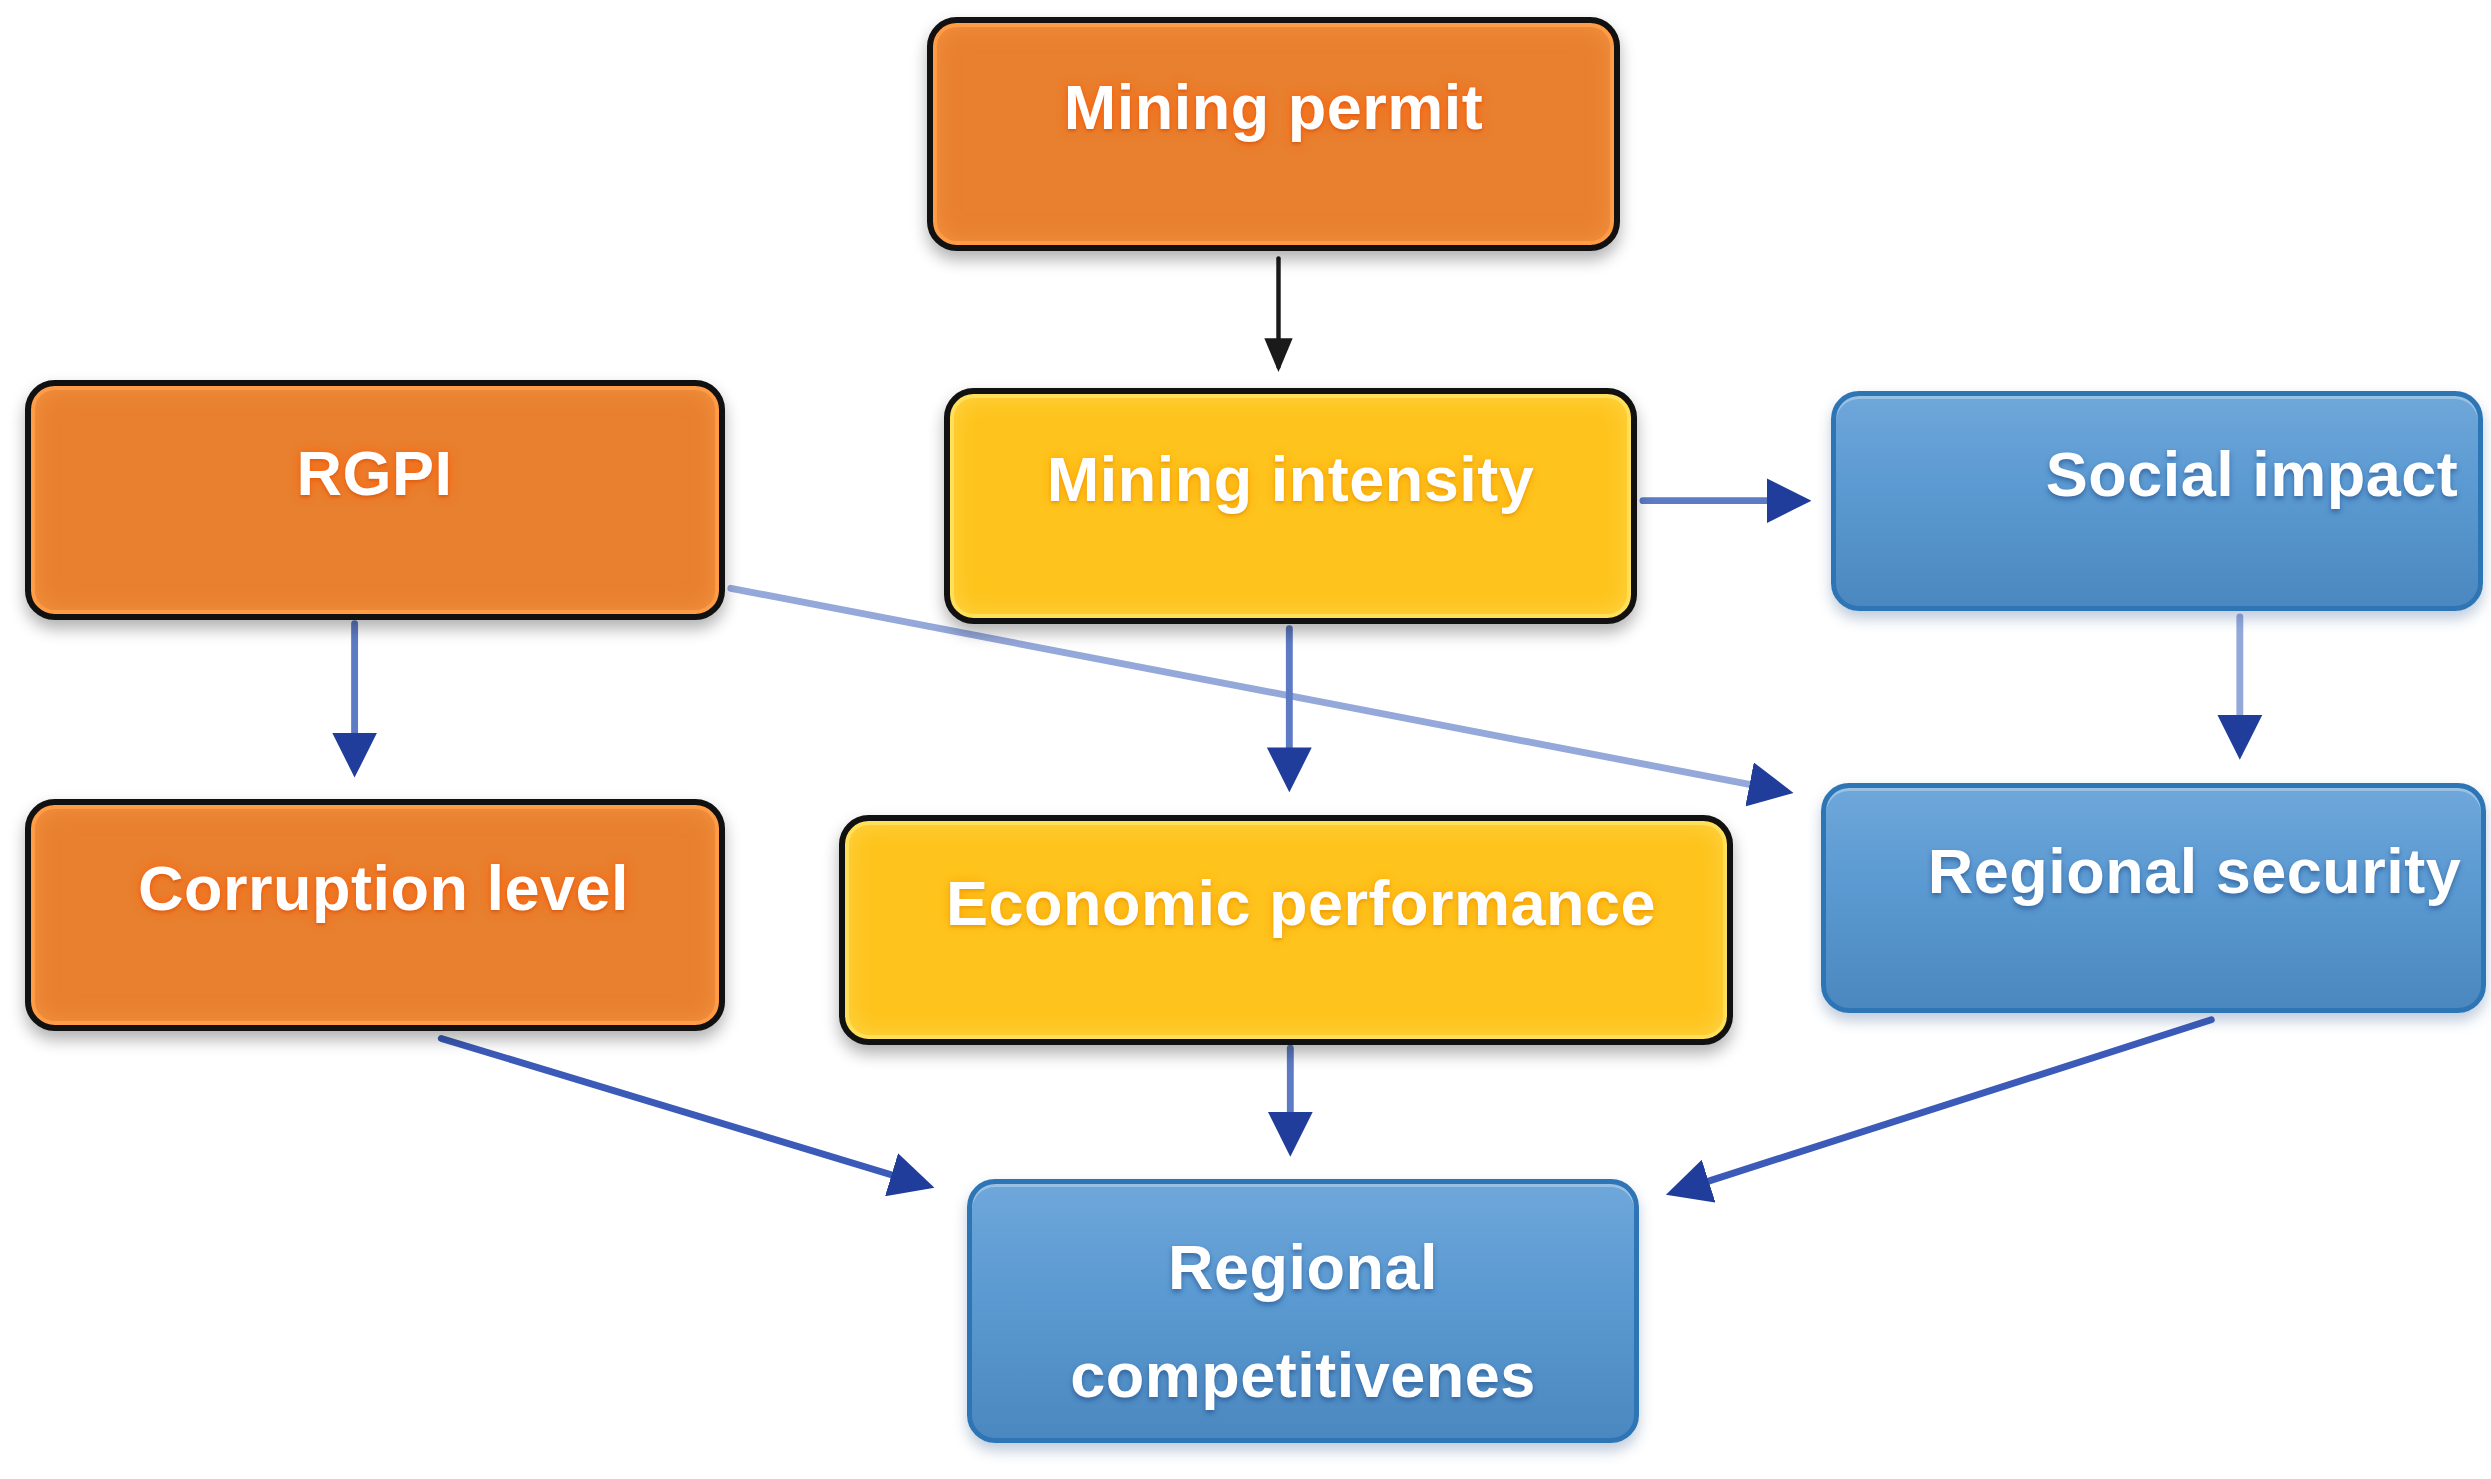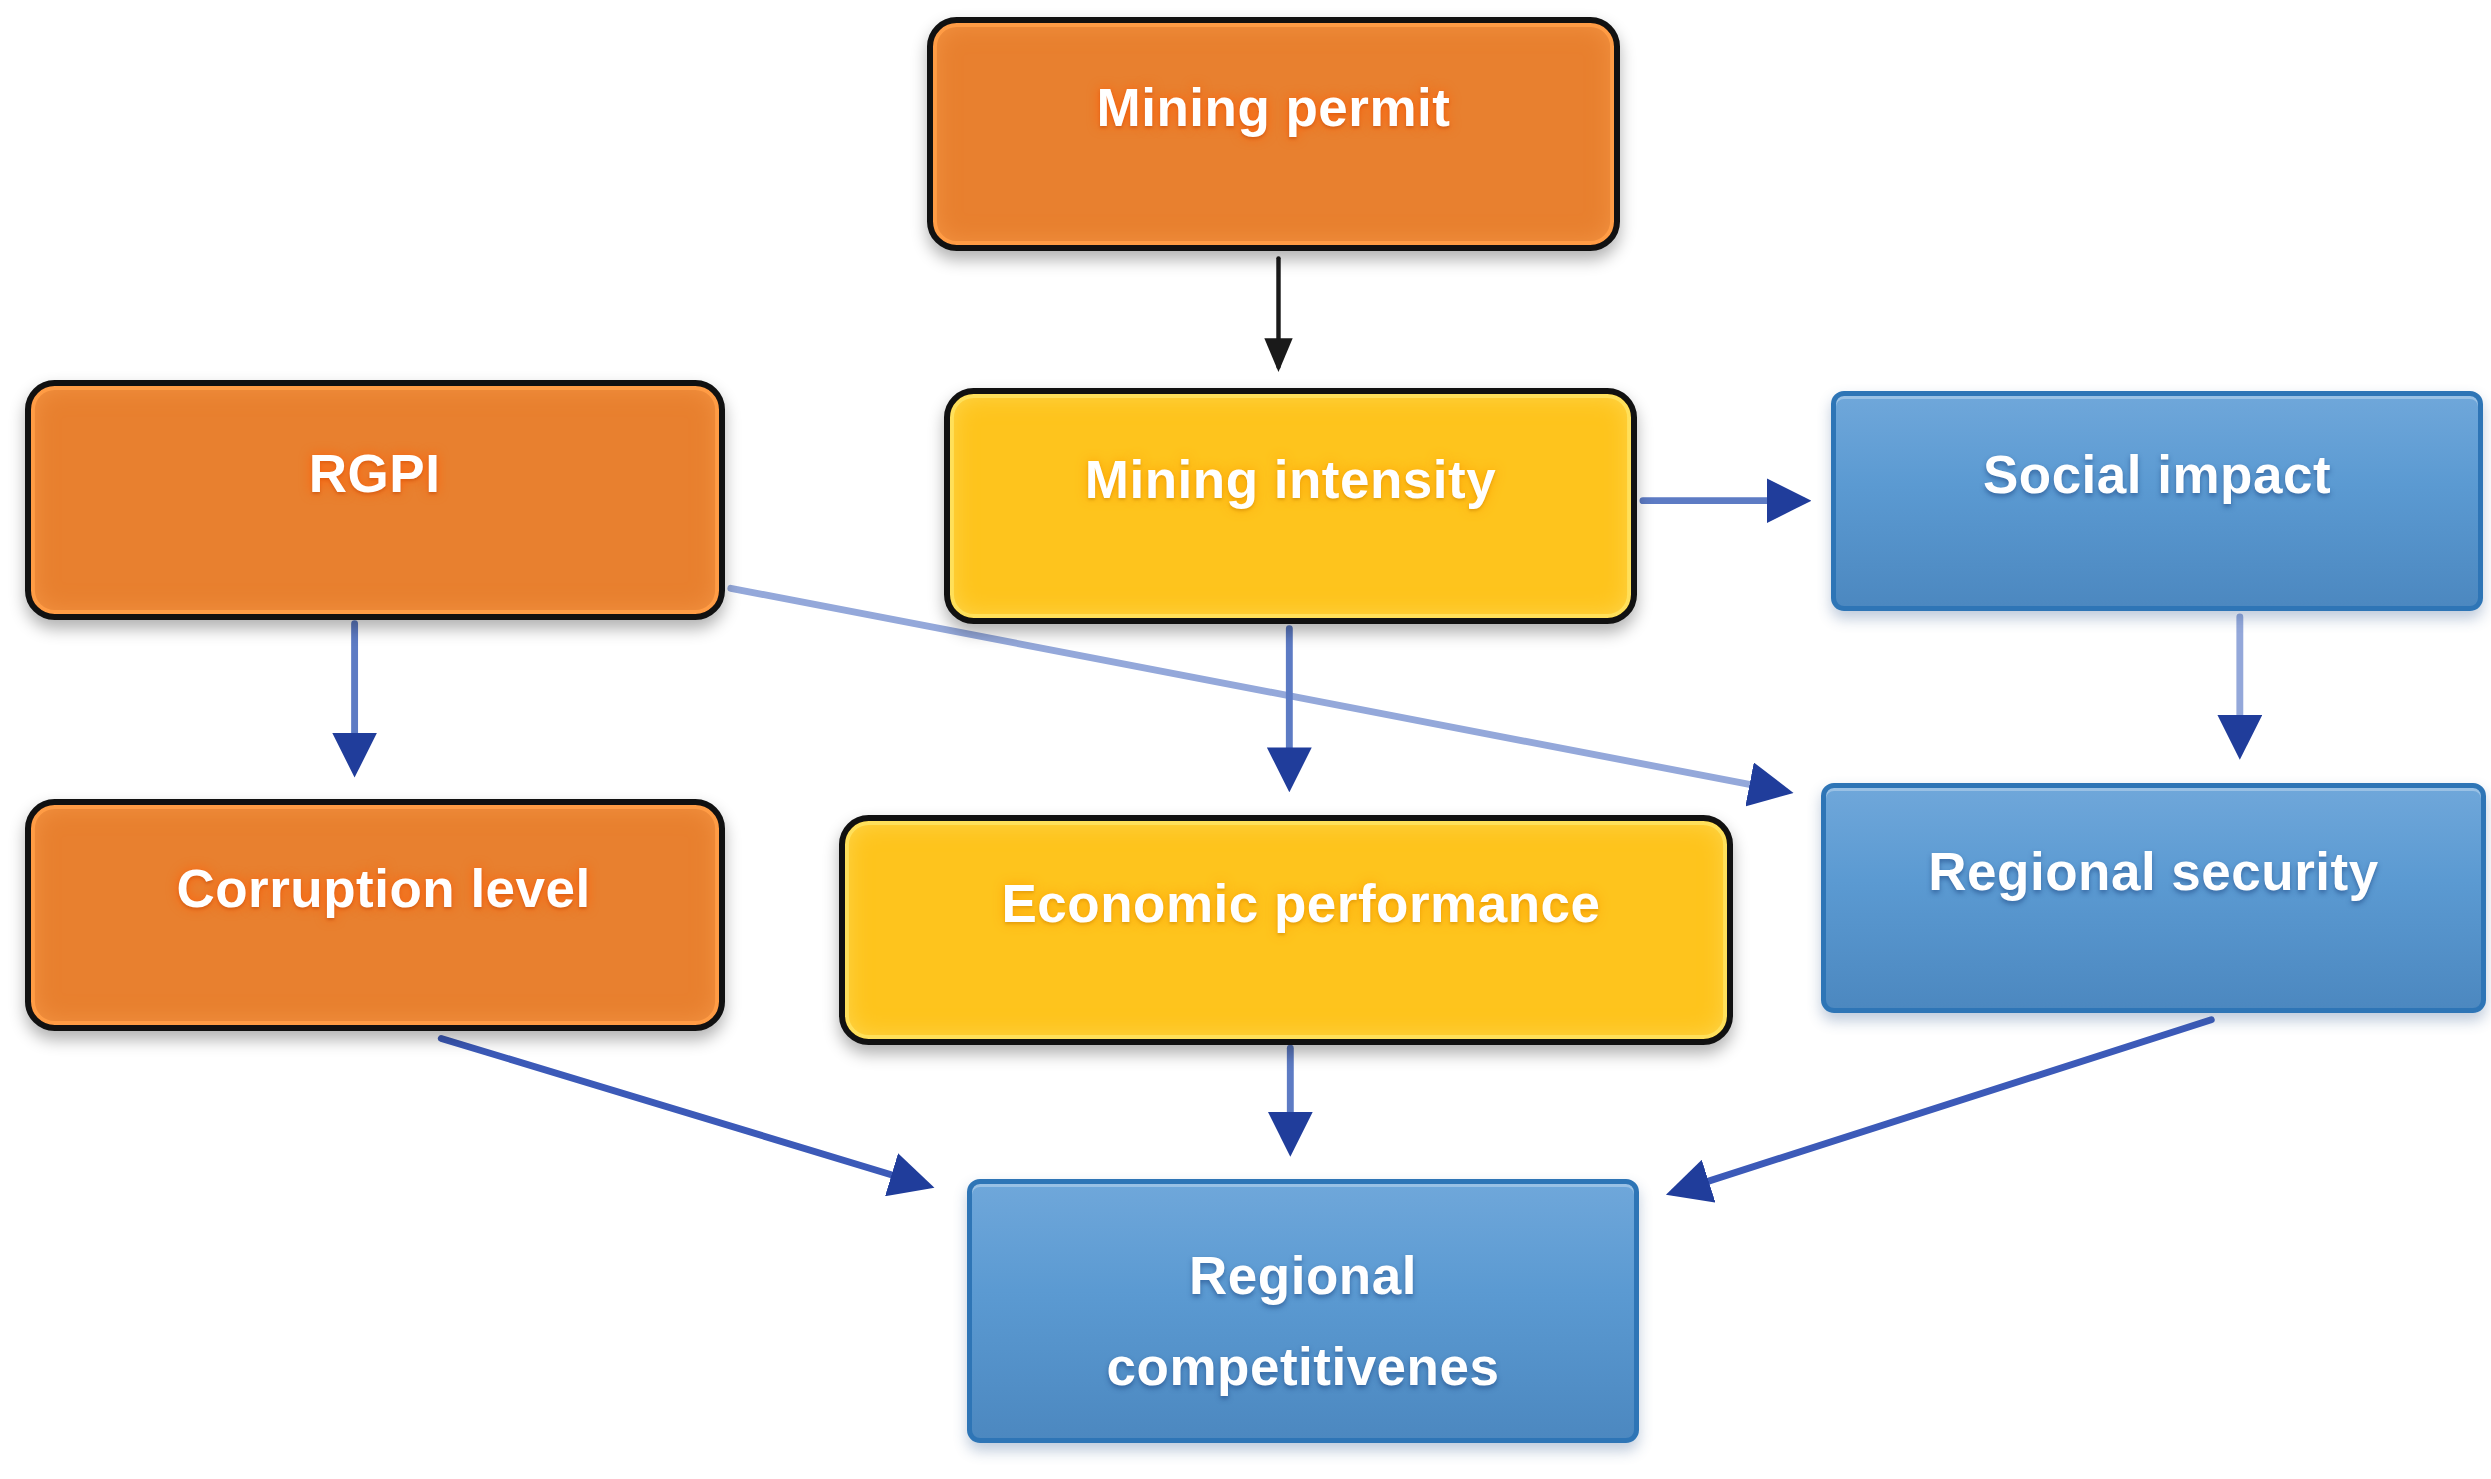--- a/index.html
+++ b/index.html
@@ -35,21 +35,21 @@
 
   .node {
     position: absolute;
     box-sizing: border-box;
     display: flex;
     align-items: center;
     justify-content: center;
     text-align: center;
     border-radius: 29.6px;
     color: var(--text, #ffffff);
-    font-size: 53px;
+    font-size: 63px;
     font-weight: bold;
     letter-spacing: 0.5px;
     line-height: 1.2;
   }
   .node .label {
     transform: translateY(-25.6px);
     padding: 0 19.7px;
   }
   .node--orange {
     background: var(--orange_fill, #E8802F);
@@ -67,23 +67,24 @@
     box-shadow: inset 0 0 0 3.9px var(--yellow_rim, #FFE05A),
                 inset 0 0 25.6px rgba(255, 235, 130, 0.55),
                 0 8.9px 15.8px rgba(0, 0, 0, 0.30);
   }
   .node--yellow .label {
     text-shadow: 0 0 11.8px rgba(255, 160, 0, 0.85), 0 2px 3px rgba(170, 110, 0, 0.40);
   }
   .node--blue {
     background: linear-gradient(180deg, #6FA7DA, var(--blue_fill, #5B9AD2) 42%, var(--blue_fill_dark, #4C88C0));
     border: 5.9px solid var(--blue_border, #2E75B6);
-    border-radius: 13px;
+    border-radius: 28px;
     box-shadow: inset 0 3px 0 rgba(255, 255, 255, 0.30),
                 0 7.9px 13.8px rgba(45, 85, 140, 0.30);
+    justify-content: flex-end;
   }
   .node--blue .label {
     text-shadow: 0 3px 4.9px rgba(25, 65, 125, 0.55);
   }
   .node--two-line .label {
     transform: translateY(9.9px);
     line-height: 1.72;
   }
 </style>
 </head>

